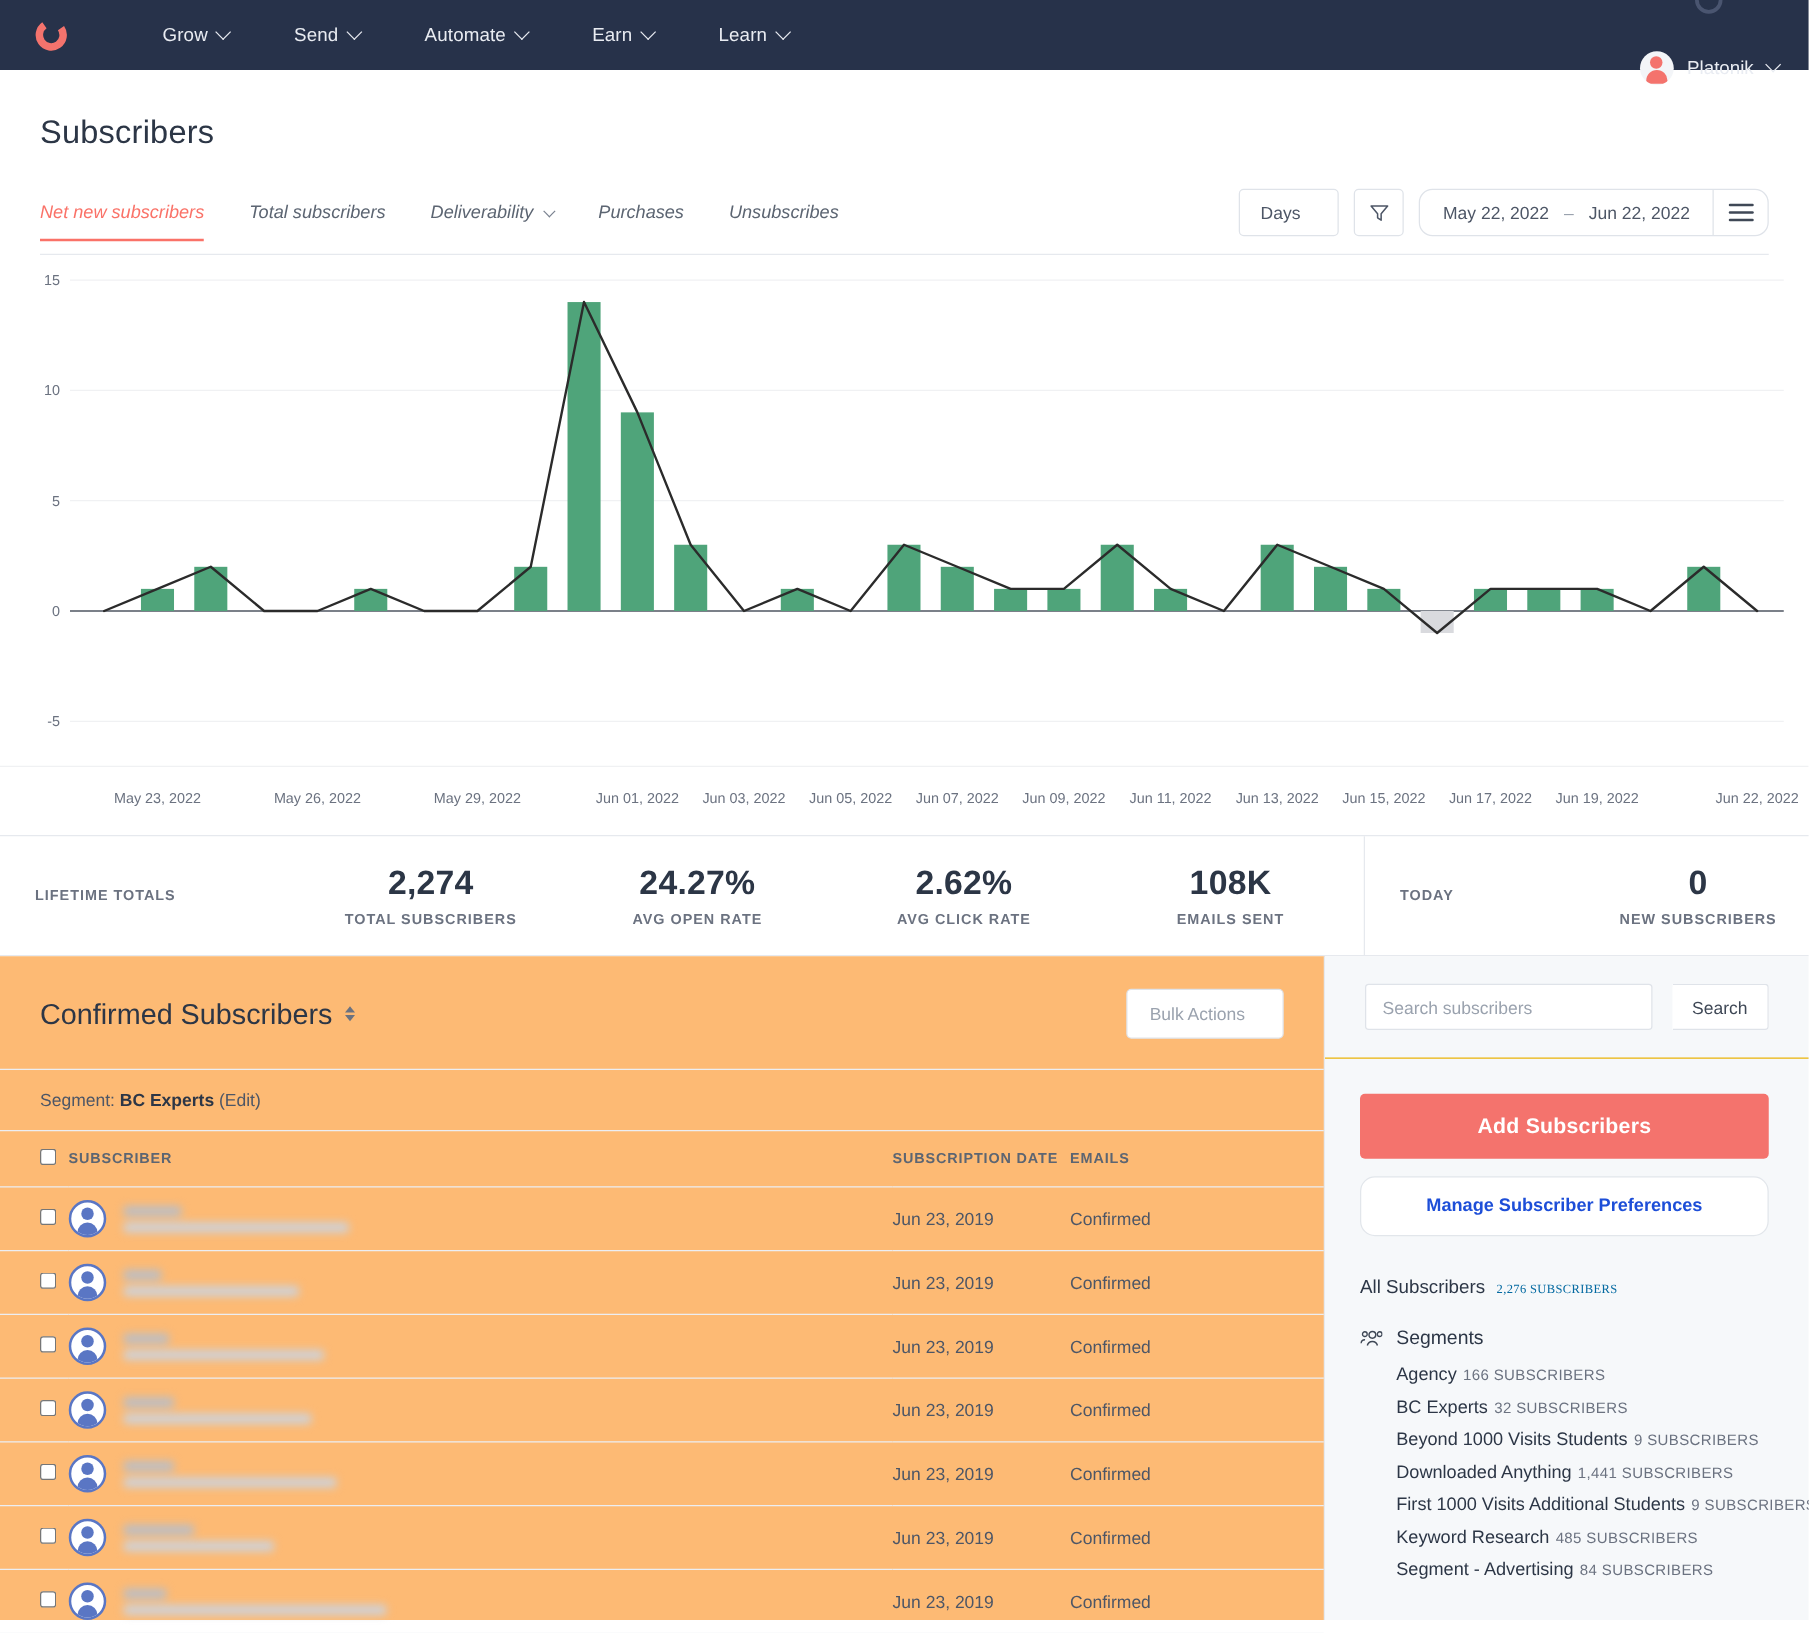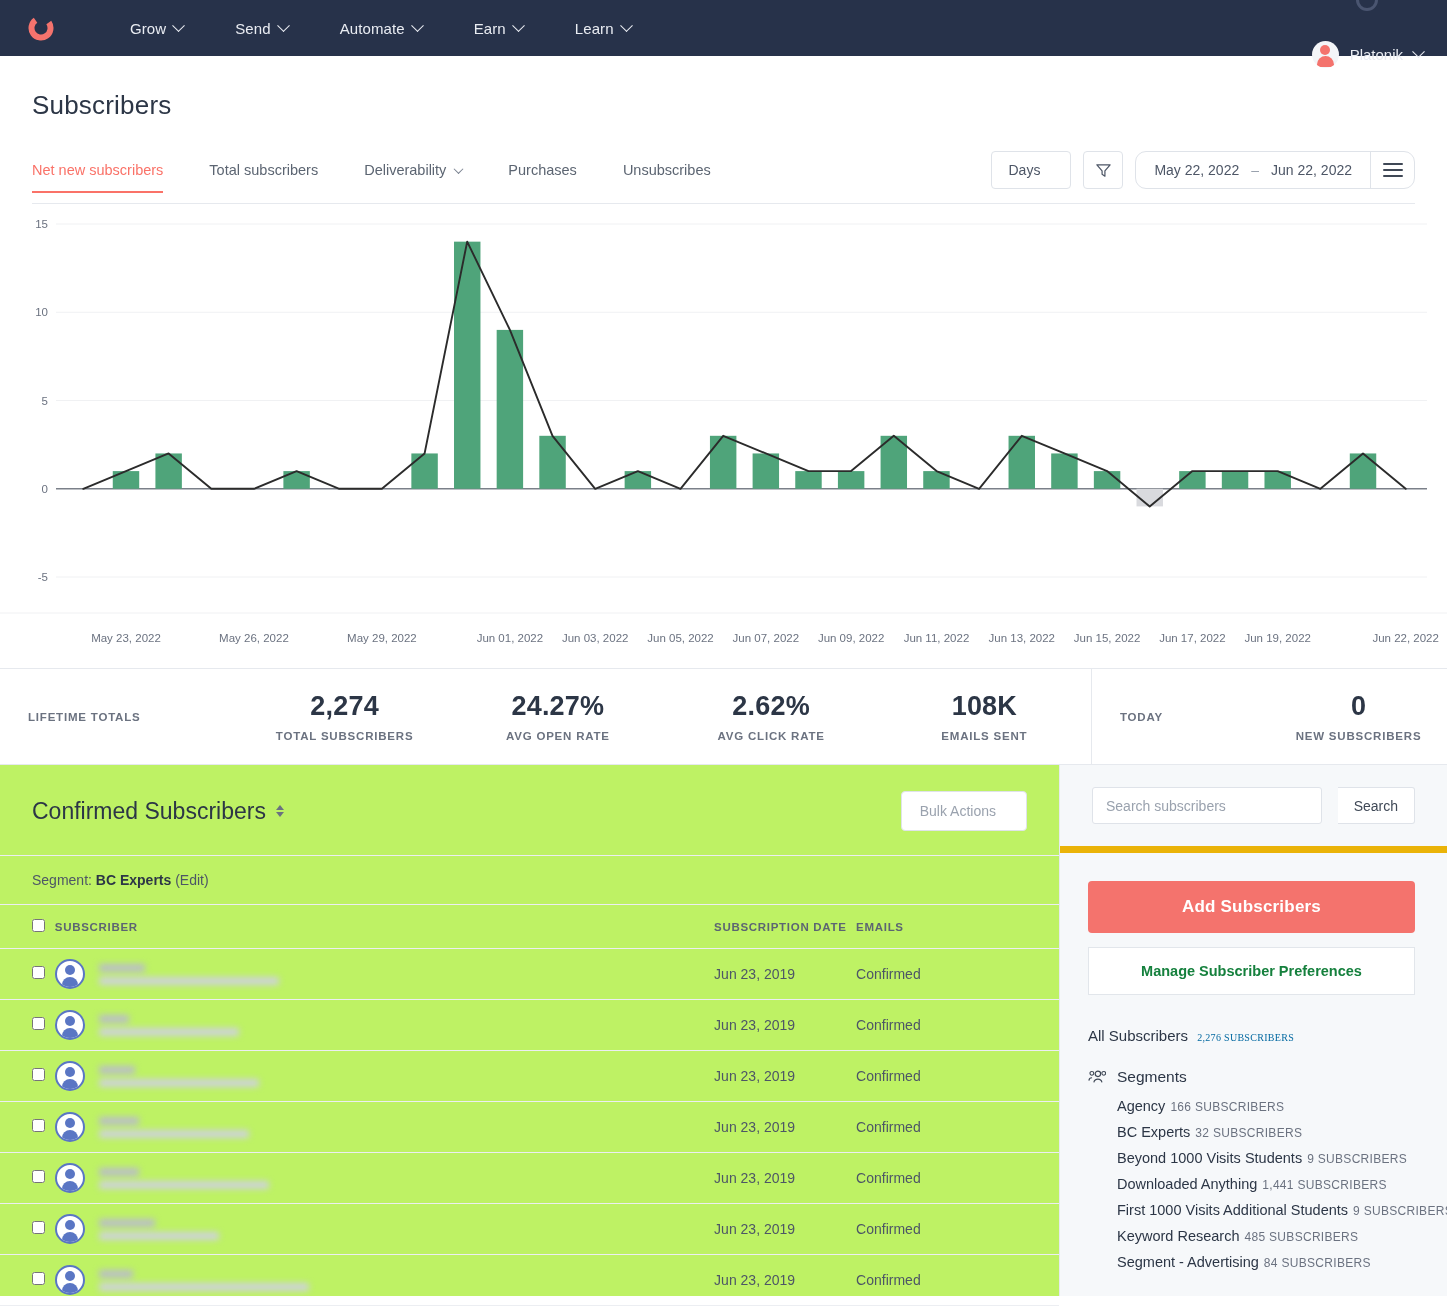--- a/index.html
+++ b/index.html
@@ -41,21 +41,21 @@
   .avatar-nav .body { width:17px; height:11px; border-radius:9px 9px 0 0; background:#f4736d; position:absolute; bottom:1px;}
 
   
   .page-head { padding: 34px 32px 0 32px; }
   .page-title { font-size: 26px; font-weight: 400; color: #2c3646; letter-spacing: .2px; }
 
   .tabsrow {
     display: flex; align-items: center; margin-top: 30px;
     border-bottom: 1px solid #e6e9ee; position: relative;
   }
-  .tabs { display: flex; align-items: flex-end; gap: 10px; }
+  .tabs { display: flex; align-items: flex-end; gap: 0; font-style: italic; }
   .tab {
     font-size: 14.5px; color: #5c6572; padding: 0 0 14px 0; margin-right: 36px;
     cursor: pointer; display:flex; align-items:center; gap:9px; position: relative;
   }
   .tab.active { color: #fa7268; }
   .tab.active::after {
     content:""; position:absolute; left:0; right:0; bottom:-1px; height:2px; background:#fa7268;
   }
   .tab .chev2 { width:7px; height:7px; border-right:1.5px solid #7a8290; border-bottom:1.5px solid #7a8290;
                 transform: rotate(45deg) translate(-1px,-1px); }
@@ -83,21 +83,21 @@
   .stats-left { flex: 1 1 auto; display:flex; align-items:center; padding-left: 28px; }
   .stats-label { font-size: 11.5px; letter-spacing:.8px; color:#6b7280; font-weight:600; width: 210px;}
   .stat { flex: 1 1 0; text-align:center; }
   .stat-val { font-size: 27px; font-weight: 700; color: #2c3646; letter-spacing:.2px;}
   .stat-cap { font-size: 11.5px; letter-spacing:.8px; color:#6b7280; font-weight:600; margin-top: 8px; }
   .stats-right { width: 356px; border-left:1px solid #e6e9ee; display:flex; align-items:center; padding: 0 0 0 28px;}
   .stats-right .stats-label { width: 150px; }
 
   
   .body-split { display:flex; height: 531px; }
-  .main-col { width: 1216px; background:#bef264; border-right:1px solid #e6e9ee; }
+  .main-col { width: 1216px; background:#fdba74; border-right:1px solid #e6e9ee; }
   .side-col { width: 387px; background:#f6f8fa; }
 
   .list-head { display:flex; align-items:center; padding: 26px 32px 24px 32px; border-bottom:1px solid #eceef2;}
   .list-title { font-size: 23px; color:#2c3646; display:flex; align-items:center; gap:10px;}
   .sortarrows { display:inline-flex; flex-direction:column; gap:2px; }
   .sortarrows i { display:block; width:0;height:0;border-left:4px solid transparent;border-right:4px solid transparent;}
   .sortarrows i.up { border-bottom:5px solid #6b7280; }
   .sortarrows i.down { border-top:5px solid #6b7280; }
   .bulk {
     margin-left:auto; border:1px solid #dfe3e9; border-radius:4px; background:#fff;
@@ -122,40 +122,40 @@
                 position:relative; flex:0 0 auto; background:#fff; overflow:hidden;}
   .avatar-row .h { position:absolute; top:4px; left:50%; transform:translateX(-50%);
                    width:10px;height:10px;border-radius:50%;background:#5a76c4;}
   .avatar-row .b { position:absolute; bottom:-3px; left:50%; transform:translateX(-50%);
                    width:16px;height:13px;border-radius:8px 8px 0 0;background:#5a76c4;}
   .redact { display:flex; flex-direction:column; gap:5px; filter: blur(3.2px); }
   .redact .nm { height:8px; background:#b9bec7; border-radius:2px; }
   .redact .em { height:8px; background:#cdd2da; border-radius:2px; }
 
   
-  .search-box { display:flex; gap:16px; padding: 22px 32px; border-bottom:7px solid #eab308; }
+  .search-box { display:flex; gap:16px; padding: 22px 32px; border-bottom:1px solid #eab308; }
   .search-input {
     flex:1 1 auto; height:37px; border:1px solid #dfe3e9; border-radius:3px; background:#fff;
     padding: 0 13px; font-size:14px; color:#4d5666; font-family:"Liberation Sans", sans-serif;
   }
   .search-input::placeholder { color:#9aa2ae; }
   .search-btn {
     height:37px; padding: 0 16px; border:1px solid #dfe3e9; border-left:none; background:#fff;
     border-radius:0 3px 3px 0; font-size:14px; color:#3f4856; cursor:pointer;
     font-family:"Liberation Sans", sans-serif;
   }
   .side-body { padding: 28px 32px 0 28px; }
   .btn-primary {
     width:100%; height:52px; background:#f4736d; border:none; border-radius:4px;
     color:#fff; font-size:17px; font-weight:700; cursor:pointer; letter-spacing:.2px;
     font-family:"Liberation Sans", sans-serif;
   }
   .btn-secondary {
     width:100%; height:48px; margin-top:14px; background:#fff; border:1px solid #e2e6eb;
-    border-radius:0; color:#15803d; font-size:14.5px; font-weight:700; cursor:pointer;
+    border-radius:12px; color:#1d4ed8; font-size:14.5px; font-weight:700; cursor:pointer;
     font-family:"Liberation Sans", sans-serif;
   }
   .all-subs { margin-top:32px; font-size:15px; color:#2c3646; }
   .all-subs .cnt { font-size:10px; color:#0369a1; letter-spacing:.3px; margin-left:5px;font-family:Liberation Serif, serif; }
   .segments-head { display:flex; align-items:center; gap:11px; margin-top:24px; font-size:15.5px; color:#2c3646; }
   .seg-list { margin-top: 7px; }
   .seg-item { padding: 5px 0 5px 29px; font-size:14.5px; color:#2c3646; cursor:pointer; white-space:nowrap;}
   .seg-item .cnt { font-size:12px; color:#6b7280; letter-spacing:.3px; margin-left:5px; }
 </style>
 </head>

